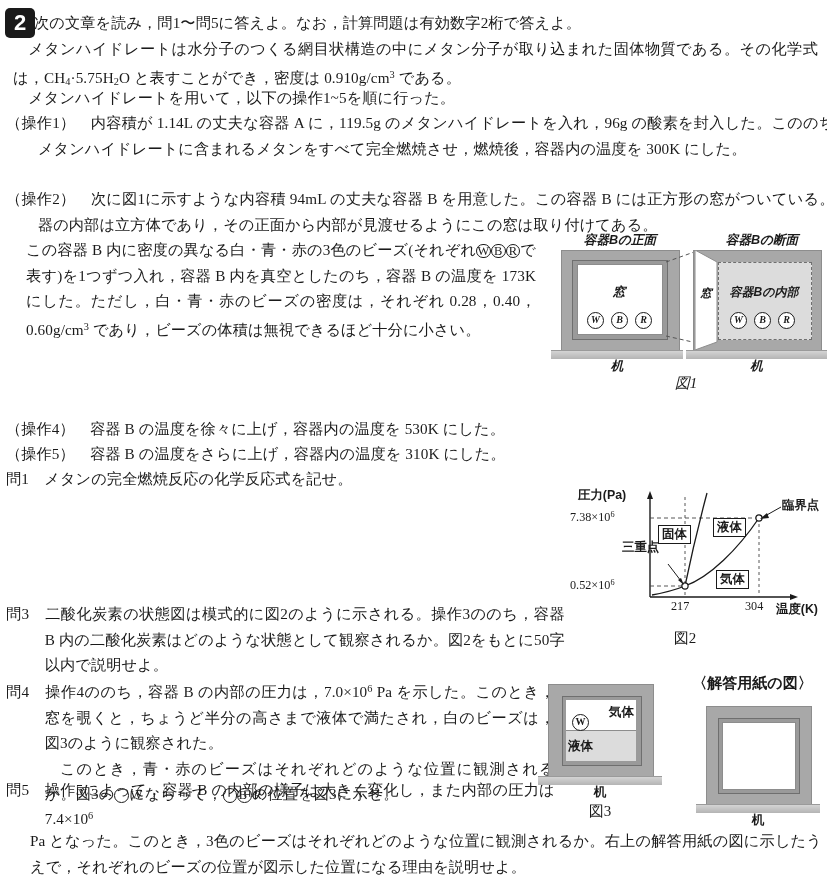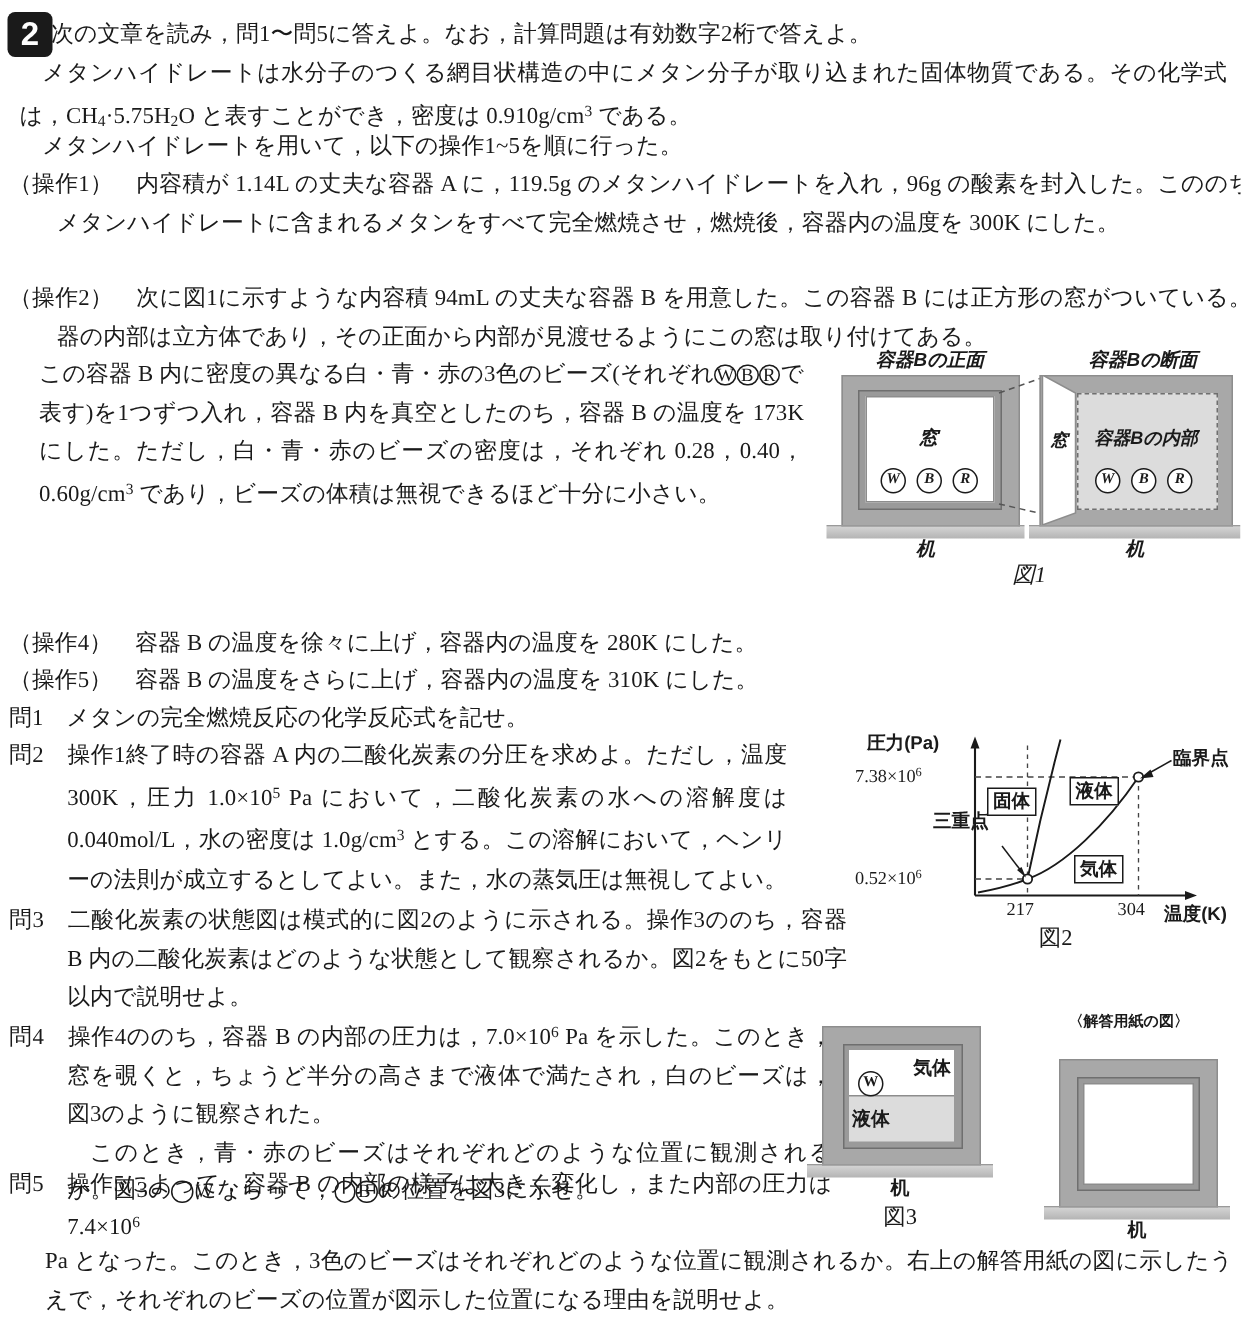--- a/index.html
+++ b/index.html
@@ -97,34 +97,31 @@
   <div class="txt hang" style="left:6px;top:186px;width:812px;">
     <p><span>（操作2）</span>　<span>次に図1に示すような内容積 94mL の丈夫な容器 B を用意した。この容器 B には正方形の窓がついている。容器の内部は立方体であり，その正面から内部が見渡せるようにこの窓は取り付けてある。</span></p>
   </div>
 
   <div class="txt" style="left:26px;top:237px;width:510px;">
     <p><span>この容器 B 内に密度の異なる白・青・赤の3色のビーズ(それぞれ</span><span class="bead">W</span><span class="bead">B</span><span class="bead">R</span><span>で表す)を1つずつ入れ，容器 B 内を真空としたのち，容器 B の温度を 173K にした。ただし，白・青・赤のビーズの密度は，それぞれ 0.28，0.40，0.60g/cm</span><sup>3</sup><span> であり，ビーズの体積は無視できるほど十分に小さい。</span></p>
   </div>
 
 
   <div class="txt hang" style="left:6px;top:416px;width:812px;">
-    <p><span>（操作4）</span>　<span>容器 B の温度を徐々に上げ，容器内の温度を 280K にした。</span></p>
+    <p><span>（操作4）</span>　<span>容器 B の温度を徐々に上げ，容器内の温度を 530K にした。</span></p>
   </div>
 
   <div class="txt hang" style="left:6px;top:441px;width:812px;">
     <p><span>（操作5）</span>　<span>容器 B の温度をさらに上げ，容器内の温度を 310K にした。</span></p>
   </div>
 
   <div class="txt hang2" style="left:6px;top:466px;width:812px;">
     <p><span>問1</span>　<span>メタンの完全燃焼反応の化学反応式を記せ。</span></p>
   </div>
 
-  <div class="txt hang2" style="left:6px;top:491px;width:480px;">
-    <p><span>問2</span>　<span>操作1終了時の容器 A 内の二酸化炭素の分圧を求めよ。ただし，温度 300K，圧力 1.0×10</span><sup>5</sup><span> Pa において，二酸化炭素の水への溶解度は 0.040mol/L，水の密度は 1.0g/cm</span><sup>3</sup><span> とする。この溶解において，ヘンリーの法則が成立するとしてよい。また，水の蒸気圧は無視してよい。</span></p>
-  </div>
 
   <div class="txt hang2" style="left:6px;top:601px;width:520px;">
     <p><span>問3</span>　<span>二酸化炭素の状態図は模式的に図2のように示される。操作3ののち，容器 B 内の二酸化炭素はどのような状態として観察されるか。図2をもとに50字以内で説明せよ。</span></p>
   </div>
 
   <div class="txt hang2" style="left:6px;top:676px;width:510px;">
     <p><span>問4</span>　<span>操作4ののち，容器 B の内部の圧力は，7.0×10</span><sup>6</sup><span> Pa を示した。このとき，窓を覗くと，ちょうど半分の高さまで液体で満たされ，白のビーズは，図3のように観察された。</span></p>
     <p class="ind1" style="text-indent:1em;padding-left:0;"><span>このとき，青・赤のビーズはそれぞれどのような位置に観測されるか。図3の</span><span class="bead">W</span><span>にならって，</span><span class="bead">B</span><span class="bead">R</span><span>の位置を図3に示せ。</span></p>
   </div>
 
@@ -219,41 +216,41 @@
 
     <div class="p2lbl" style="left:216px;top:116px;">温度(K)</div>
 
     <div class="p2box" style="left:98px;top:40px;">固体</div>
     <div class="p2box" style="left:153px;top:33px;">液体</div>
     <div class="p2box" style="left:156px;top:85px;">気体</div>
 
     <div class="p2lbl" style="left:62px;top:54px;">三重点</div>
     <div class="p2lbl" style="left:222px;top:12px;">臨界点</div>
 
-    <div class="figcap" style="left:95px;top:131px;width:60px;text-align:right;">図2</div>
+    <div class="figcap" style="left:95px;top:144px;width:60px;">図2</div>
   </div>
 
   <div class="fig" style="left:536px;top:680px;width:130px;height:140px;">
     <div class="cbody" style="left:12px;top:4px;width:104px;height:92px;"></div>
     <div class="cframe" style="left:26px;top:16px;width:78px;height:68px;"></div>
 
     <div style="position:absolute;left:30px;top:20px;width:70px;height:30px;background:#ffffff;"></div>
 
     <div style="position:absolute;left:30px;top:50px;width:70px;height:30px;background:#dcdcdc;
                 border-top:1px solid #8d8d8d;"></div>
     <div class="inlbl" style="left:62px;top:24px;width:36px;text-align:right;">気体</div>
     <div class="inlbl" style="left:32px;top:58px;width:40px;text-align:left;">液体</div>
     <div class="beadfig" style="left:36px;top:34px;">W</div>
     <div class="desk" style="left:2px;top:96px;width:124px;height:8px;"></div>
     <div class="desklbl" style="left:2px;top:104px;width:124px;">机</div>
     <div class="figcap" style="left:2px;top:122px;width:124px;text-align:center;">図3</div>
   </div>
 
   <div class="fig" style="left:690px;top:672px;width:137px;height:160px;">
-    <div class="figttl" style="left:0px;top:2px;width:125px;font-size:10px;">〈解答用紙の図〉</div>
+    <div class="figttl" style="left:0px;top:2px;width:125px;font-size:15px;">〈解答用紙の図〉</div>
     <div class="cbody" style="left:16px;top:34px;width:104px;height:98px;"></div>
     <div class="cframe" style="left:28px;top:46px;width:80px;height:74px;"></div>
     <div class="cwin" style="left:32px;top:50px;width:72px;height:66px;"></div>
     <div class="desk" style="left:6px;top:132px;width:124px;height:8px;"></div>
     <div class="desklbl" style="left:6px;top:140px;width:124px;">机</div>
   </div>
 
 </div>
 
 </body></html>

